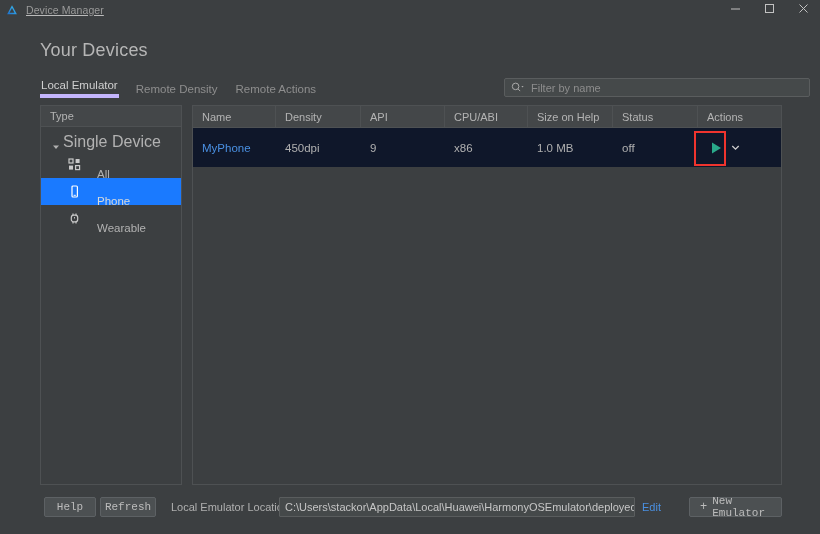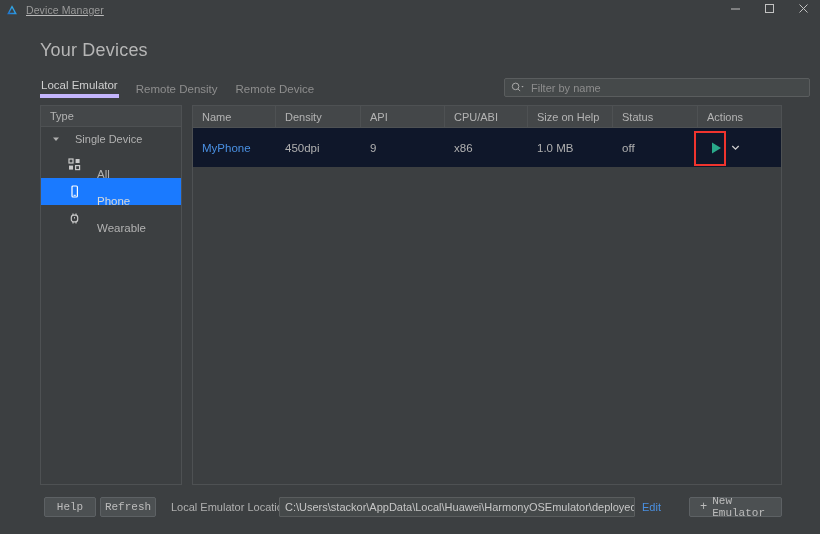--- a/index.html
+++ b/index.html
@@ -95,23 +95,23 @@
   }
   .sidebar-header {
     height: 21px;
     background: #444749;
     border-bottom: 1px solid #4e5153;
     display: flex; align-items: center;
     padding-left: 9px;
     font-size: 11px; color: #b4b4b4;
   }
   .tree-node {
-    height: 24px; display: flex; align-items: center;
+    height: 24px; display: flex; align-items: flex-end;
     padding-left: 8px;
-    font-size: 11px; color: #b2b2b2; gap: 12px;
+    font-size: 16px; color: #b2b2b2;
   }
   .tree-arrow { width: 14px; display: flex; align-items: center; justify-content: center; color: #b0b0b0; }
   .tree-item {
     height: 27px; display: flex; align-items: center;
     padding-left: 22px;
     font-size: 11.5px; color: #b2b2b2;
     cursor: default;
   }
   .tree-item.selected { background: #1a7aff; color: #d7d9da; }
   .tree-item .ti-icon {
@@ -234,21 +234,21 @@
           </svg>
       </div>
     </div>
   </div>
 
   <div class="heading">Your Devices</div>
 
   <div class="tabs">
     <div class="tab active">Local Emulator</div>
     <div class="tab">Remote Density</div>
-    <div class="tab">Remote Device</div>
+    <div class="tab">Remote Actions</div>
   </div>
 
   <div class="filter-box">
     <span class="filter-icon">
       <svg width="13" height="11" viewBox="0 0 13 11">
         <circle cx="4.6" cy="4.4" r="3.3" fill="none" stroke="currentColor" stroke-width="1"></circle>
         <line x1="7" y1="6.9" x2="9.2" y2="9.1" stroke="currentColor" stroke-width="1"></line>
         <path d="M10.4 4 L12.6 4 L11.5 5.6 Z" fill="currentColor"></path>
       </svg>
     </span>

